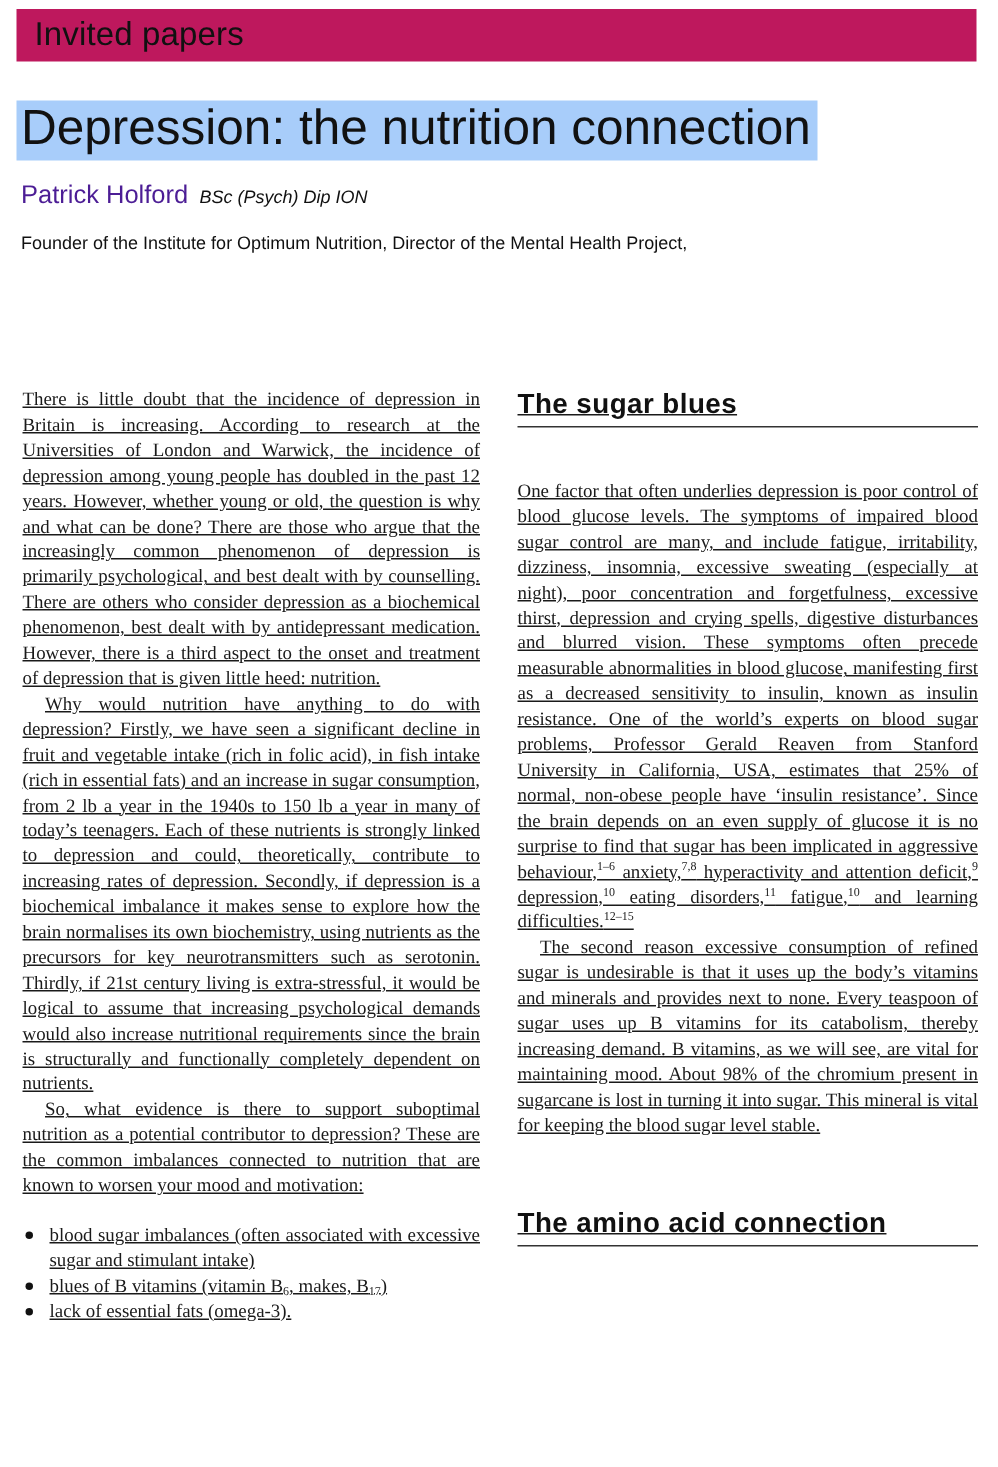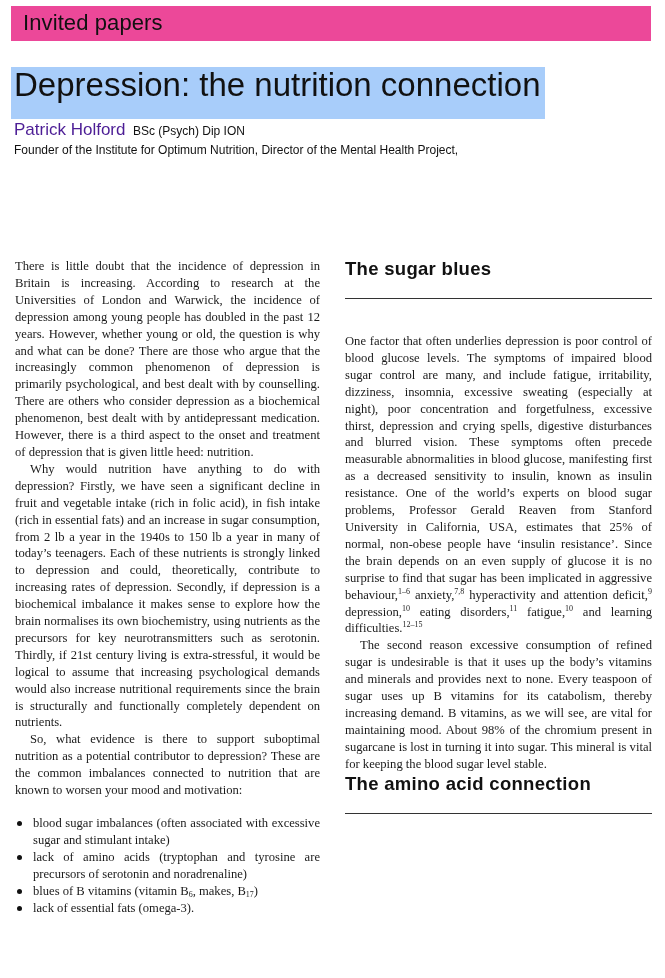--- a/index.html
+++ b/index.html
@@ -1,38 +1,38 @@
 <!DOCTYPE html>
 <html><head>
   <meta charset="utf-8">
   <style>
     html, body { margin: 0; padding: 0; background: #ffffff; }
     body { width: 665px; height: 978px; position: relative; overflow: hidden; color: #111; }
     .sans { font-family: "Liberation Sans", "DejaVu Sans", sans-serif; }
-    .serif { font-family: "Liberation Serif", "DejaVu Serif", serif; }
+    .serif { font-family: "Liberation Serif", "DejaVu Serif", serif; text-decoration: underline; }
 
     .section-bar {
       position: absolute; left: 11px; top: 6px; width: 640px; height: 35px;
-      background: #ec4899;
+      background: #be185d;
     }
     .section-bar span {
       position: absolute; left: 12px; top: 4px;
       font-size: 22px; color: #111; letter-spacing: 0.1px;
     }
 
     .title {
       position: absolute; left: 11px; top: 67px; height: 36px;
-      background: #a8cdfa; padding: 0 4px 16px 3px;
+      background: #a8cdfa; padding: 0 4px 4px 3px;
       font-size: 33px; line-height: 36px; color: #111; white-space: nowrap;
     }
 
     .author-block { position: absolute; left: 14px; top: 120px; }
     .author-name { font-size: 17px; color: #4c1d95; }
-    .author-cred { font-size: 12px; margin-left: 3px; }
-    .affil { font-size: 12px; line-height: 17px; color: #111; margin-top: 2px; }
+    .author-cred { font-size: 12px; margin-left: 3px; font-style: italic; }
+    .affil { font-size: 12px; line-height: 17px; color: #111; margin-top: 14px; }
 
     .col {
       position: absolute; top: 258px;
       font-size: 12.6px; line-height: 16.9px; text-align: justify; color: #1a1a1a;
     }
     .col-left { left: 15px; width: 305px; }
     .col-right { left: 345px; width: 307px; }
 
     .col p { margin: 0; }
     .col p.indent { text-indent: 15px; }
@@ -41,26 +41,26 @@
 
     .bullets { list-style: none; margin: 16px 0 0 0; padding: 0; }
     .bullets li { position: relative; padding-left: 18px; }
     .bullets li::before {
       content: ""; position: absolute; left: 2px; top: 6px;
       width: 5px; height: 5px; border-radius: 50%; background: #111;
     }
 
     .h2 {
       font-size: 18.5px; color: #111; letter-spacing: 0.3px;
-      padding-bottom: 18px; border-bottom: 1.5px solid #333; margin: 0;
+      padding-bottom: 4px; border-bottom: 1.5px solid #333; margin: 0;
       text-align: left; line-height: 22px;
     }
     .h2-sugar { margin-top: 0; }
     .right-gap { height: 34px; }
-    .h2-amino-wrap { }
+    .h2-amino-wrap { margin-top: 45px; }
   </style>
 </head>
 <body>
 
 <div class="section-bar sans">
   <span>Invited papers</span>
 </div>
 
 <div class="title sans">Depression: the nutrition connection</div>
 
@@ -71,21 +71,20 @@
   </div>
   <div class="affil">Founder of the Institute for Optimum Nutrition, Director of the Mental Health Project,</div>
 </div>
 
 <div class="col col-left serif">
   <p>There is little doubt that the incidence of depression in Britain is increasing. According to research at the Universities of London and Warwick, the incidence of depression among young people has doubled in the past 12 years. However, whether young or old, the question is why and what can be done? There are those who argue that the increasingly common phe­nomenon of depression is primarily psychological, and best dealt with by counselling. There are others who consider depression as a biochemical phenom­enon, best dealt with by antidepressant medication. However, there is a third aspect to the onset and treat­ment of depression that is given little heed: nutrition.</p>
   <p class="indent">Why would nutrition have anything to do with depression? Firstly, we have seen a significant decline in fruit and vegetable intake (rich in folic acid), in fish intake (rich in essential fats) and an increase in sugar consumption, from 2 lb a year in the 1940s to 150 lb a year in many of today’s teenagers. Each of these nutri­ents is strongly linked to depression and could, theor­etically, contribute to increasing rates of depression. Secondly, if depression is a biochemical imbalance it makes sense to explore how the brain normalises its own biochemistry, using nutrients as the precursors for key neurotransmitters such as serotonin. Thirdly, if 21st century living is extra-stressful, it would be logical to assume that increasing psychological demands would also increase nutritional requirements since the brain is structurally and functionally completely dependent on nutrients.</p>
   <p class="indent">So, what evidence is there to support suboptimal nutrition as a potential contributor to depression? These are the common imbalances connected to nutrition that are known to worsen your mood and motivation:</p>
   <ul class="bullets">
     <li><span>blood sugar imbalances (often associated with excessive sugar and stimulant intake)</span></li>
-    <li><span>lack of amino acids (tryptophan and tyrosine are precursors of serotonin and noradrenaline)</span></li>
     <li><span>blues of B vitamins (vitamin B</span><sub>6</sub><span>, makes, B</span><sub>17</sub><span>)</span></li>
     <li><span>lack of essential fats (omega-3).</span></li>
   </ul>
 </div>
 
 <div class="col col-right serif">
   <h2 class="h2 sans h2-sugar">The sugar blues</h2>
   <div class="right-gap"></div>
   <p><span>One factor that often underlies depression is poor con­trol of blood glucose levels. The symptoms of impaired blood sugar control are many, and include fatigue, irritability, dizziness, insomnia, excessive sweating (especially at night), poor concentration and forget­fulness, excessive thirst, depression and crying spells, digestive disturbances and blurred vision. These symp­toms often precede measurable abnormalities in blood glucose, manifesting first as a decreased sensitivity to insulin, known as insulin resistance. One of the world’s experts on blood sugar problems, Professor Gerald Reaven from Stanford University in California, USA, estimates that 25% of normal, non-obese people have ‘insulin resistance’. Since the brain depends on an even supply of glucose it is no surprise to find that sugar has been implicated in aggressive behaviour,</span><sup>1–6</sup><span> anxiety,</span><sup>7,8</sup><span> hyperactivity and attention deficit,</span><sup>9</sup><span> de­pression,</span><sup>10</sup><span> eating disorders,</span><sup>11</sup><span> fatigue,</span><sup>10</sup><span> and learning difficulties.</span><sup>12–15</sup></p>
   <p class="indent">The second reason excessive consumption of re­fined sugar is undesirable is that it uses up the body’s vitamins and minerals and provides next to none. Every teaspoon of sugar uses up B vitamins for its catabolism, thereby increasing demand. B vitamins, as we will see, are vital for maintaining mood. About 98% of the chromium present in sugarcane is lost in turning it into sugar. This mineral is vital for keeping the blood sugar level stable.</p>

